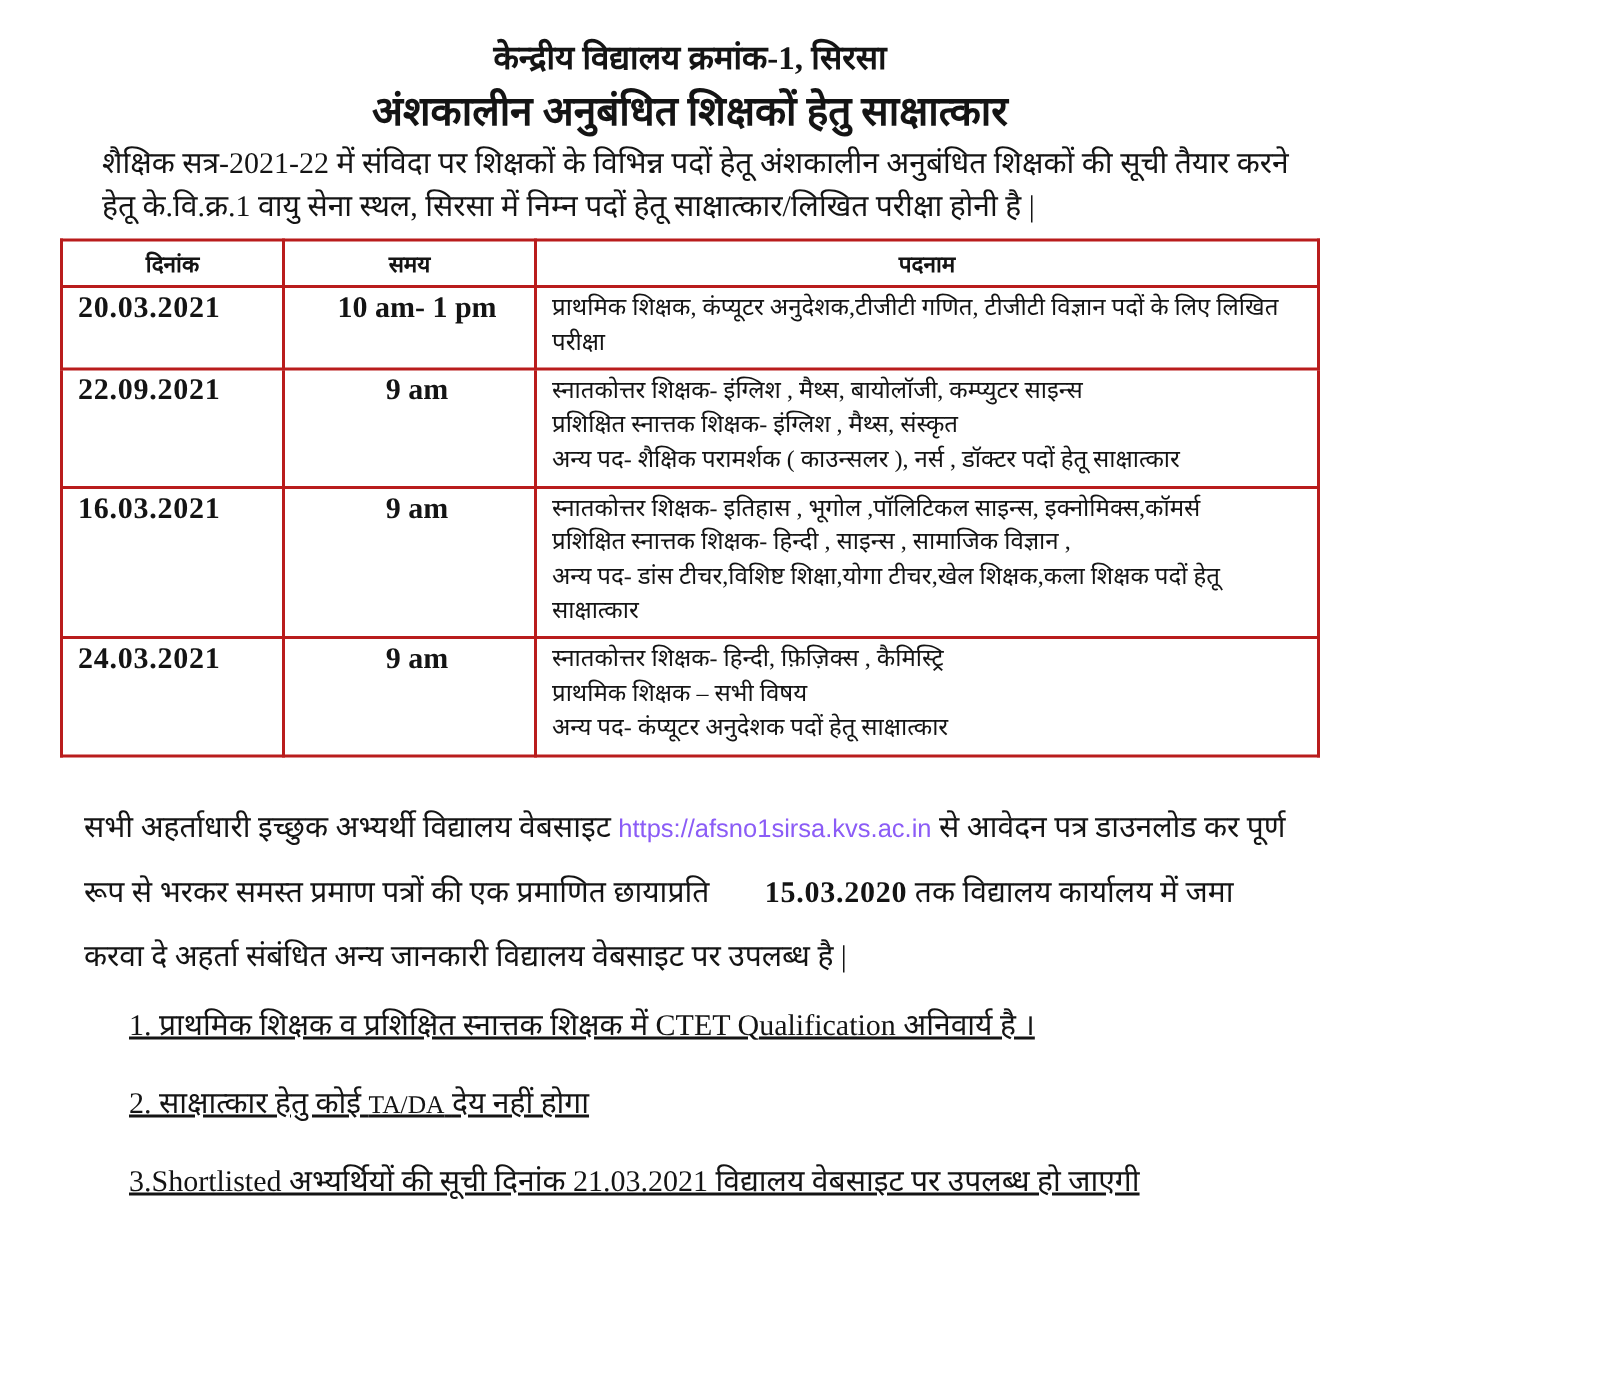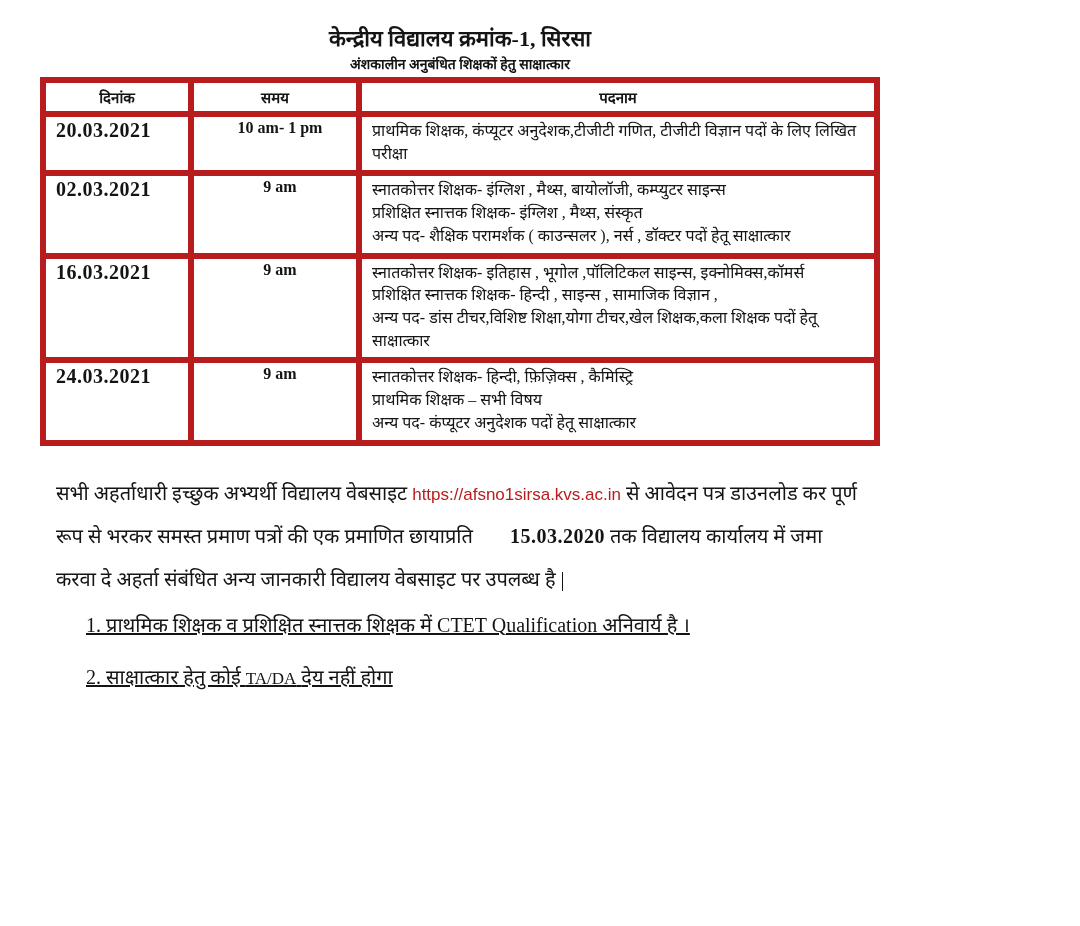--- a/index.html
+++ b/index.html
@@ -19,35 +19,35 @@
   }
   .title {
     text-align: center;
     font-weight: bold;
     font-size: 22px;
     margin: 0 0 2px 0;
   }
   .subtitle {
     text-align: center;
     font-weight: bold;
-    font-size: 14px;
+    font-size: 27px;
     margin: 0 0 4px 0;
   }
   .intro {
     font-size: 20px;
     line-height: 1.45;
     margin: 0 20px 6px 28px;
   }
   table.schedule {
     border-collapse: collapse;
     width: 100%;
     table-layout: fixed;
   }
   .schedule th, .schedule td {
-    border: 6px solid #b91c1c;
+    border: 2px solid #b91c1c;
     vertical-align: top;
     padding: 2px 8px;
     font-family: Liberation Serif, serif;
   }
   .schedule th {
     font-size: 15px;
     font-weight: bold;
     text-align: center;
     padding: 4px 2px;
   }
@@ -55,39 +55,39 @@
   .col-time  { width: 168px; }
   td.cell-date {
     font-weight: bold;
     font-size: 20px;
     padding-left: 10px;
     letter-spacing: 0.5px;
     margin-left: 20px;
   }
   td.cell-time {
     font-weight: bold;
-    font-size: 16px;
+    font-size: 20px;
     text-align: center;
     padding-left: 18px;
   }
   td.cell-pos {
     font-size: 16px;
     line-height: 1.42;
     padding: 3px 10px 5px 10px;
   }
   .pos-line { min-height: 0; }
   .footer-para {
     font-size: 20px;
     line-height: 2.15;
     margin: 26px 20px 10px 16px;
   }
   .url-text {
     font-family: "Liberation Sans", sans-serif;
     font-size: 17px;
-    color: #b91c1c;
+    color: #8b5cf6;
   }
   .deadline {
     font-weight: bold;
     letter-spacing: 0.5px;
     margin-left: 32px;
   }
   .notes {
     margin-left: 46px;
     margin-right: 20px;
   }
@@ -101,20 +101,21 @@
     font-size: 17px;
   }
 </style>
 </head>
 <body>
 
 <div class="page">
 
   <div class="title">केन्द्रीय विद्यालय क्रमांक-1, सिरसा</div>
   <div class="subtitle">अंशकालीन अनुबंधित शिक्षकों हेतु साक्षात्कार</div>
+  <p class="intro">शैक्षिक सत्र-2021-22 में संविदा पर शिक्षकों के विभिन्न पदों हेतू  अंशकालीन अनुबंधित शिक्षकों की सूची तैयार करने हेतू के.वि.क्र.1 वायु सेना स्थल, सिरसा में निम्न पदों हेतू साक्षात्कार/लिखित परीक्षा होनी है |</p>
 
   <table class="schedule">
     <colgroup>
       <col class="col-date">
       <col class="col-time">
       <col>
     </colgroup>
     <thead>
       <tr>
         <th>दिनांक</th>
@@ -124,21 +125,21 @@
     </thead>
     <tbody>
       <tr>
         <td class="cell-date">20.03.2021</td>
         <td class="cell-time">10 am- 1 pm</td>
         <td class="cell-pos">
           <div class="pos-line">प्राथमिक शिक्षक, कंप्यूटर अनुदेशक,टीजीटी गणित, टीजीटी विज्ञान पदों के लिए लिखित परीक्षा</div>
         </td>
       </tr>
       <tr>
-        <td class="cell-date">02.03.2021</td>
+        <td class="cell-date">22.09.2021</td>
         <td class="cell-time">9 am</td>
         <td class="cell-pos">
           <div class="pos-line">स्नातकोत्तर शिक्षक- इंग्लिश , मैथ्स, बायोलॉजी, कम्प्युटर साइन्स</div>
           <div class="pos-line">प्रशिक्षित स्नात्तक शिक्षक- इंग्लिश , मैथ्स, संस्कृत</div>
           <div class="pos-line">अन्य पद- शैक्षिक परामर्शक ( काउन्सलर ), नर्स , डॉक्टर पदों हेतू साक्षात्कार</div>
         </td>
       </tr>
       <tr>
         <td class="cell-date">16.03.2021</td>
         <td class="cell-time">9 am</td>
@@ -168,15 +169,16 @@
     <span> तक विद्यालय कार्यालय में जमा करवा दे अहर्ता संबंधित अन्य जानकारी विद्यालय वेबसाइट पर उपलब्ध है |</span>
   </p>
 
   <div class="notes">
     <p class="note">1. प्राथमिक शिक्षक व प्रशिक्षित स्नात्तक शिक्षक में CTET Qualification अनिवार्य है ।</p>
     <p class="note">
       <span>2. साक्षात्कार हेतु कोई </span>
       <span class="latin-big">TA/DA</span>
       <span> देय नहीं होगा</span>
     </p>
+    <p class="note">3.Shortlisted अभ्यर्थियों की सूची दिनांक 21.03.2021 विद्यालय वेबसाइट पर उपलब्ध हो जाएगी</p>
   </div>
 
 </div>
 
 </body></html>

